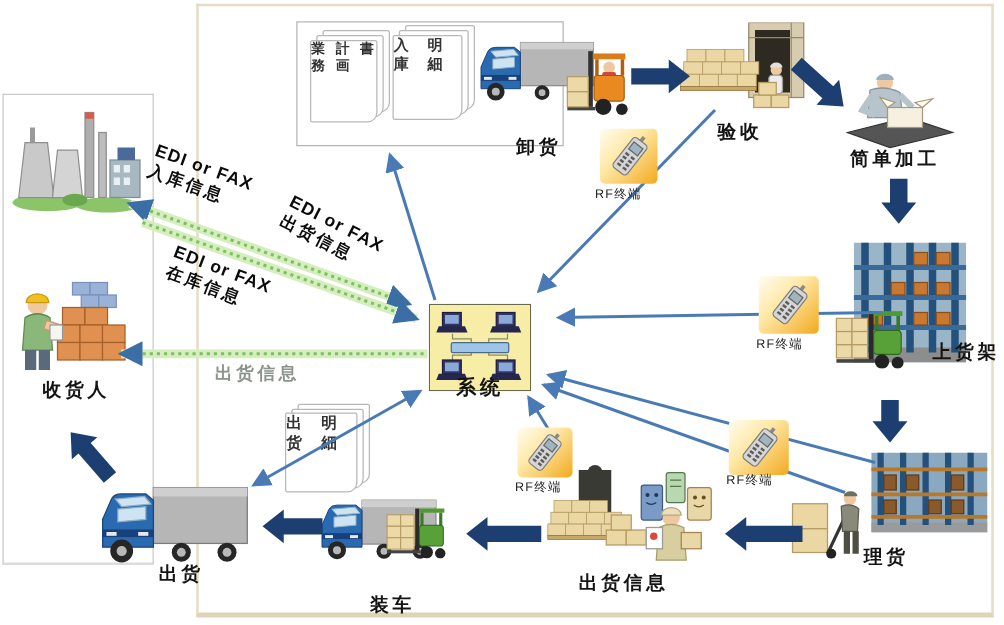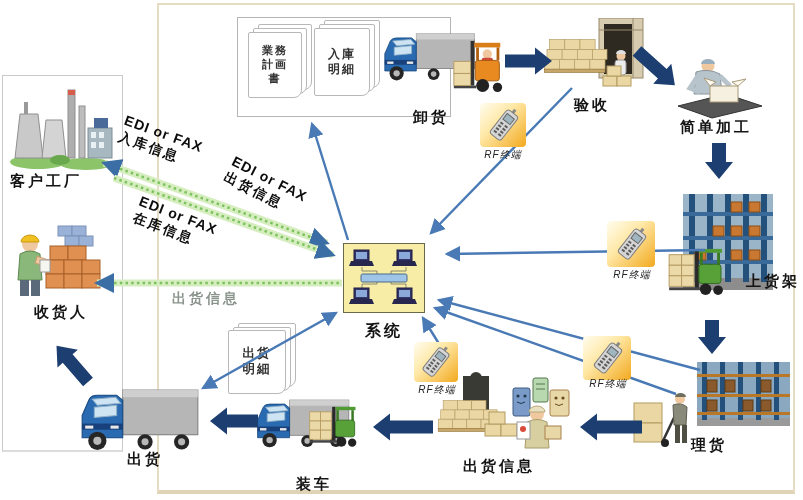--- a/index.html
+++ b/index.html
@@ -11,29 +11,29 @@
   #docs-box{left:237px;top:17px;width:212px;height:98px;border:1px solid #b5b5b5;z-index:2;}
 
   .scene{position:absolute;z-index:2;}
   svg.overlay{position:absolute;left:0;top:0;z-index:3;pointer-events:none;}
   .rfbox{position:absolute;z-index:4;border-radius:4px;
          background:linear-gradient(135deg,#fffdf0 0%,#ffe9a8 40%,#f2a91e 100%);}
   .rfbox svg{position:absolute;left:0;top:0;}
   .lbl{position:absolute;z-index:5;font-family:"Liberation Serif","DejaVu Serif",serif;
        font-weight:700;font-size:15px;color:#141414;letter-spacing:3px;text-align:center;white-space:nowrap;}
   .rf-lbl{position:absolute;z-index:5;font-family:"Liberation Sans","DejaVu Sans",sans-serif;
-       font-size:10px;color:#222;letter-spacing:1px;text-align:center;white-space:nowrap;font-style:italic;}
+       font-size:10px;color:#222;letter-spacing:1px;white-space:nowrap;}
   .edi{position:absolute;z-index:5;transform-origin:0 0;font-weight:700;color:#0b0b0b;
        font-size:14px;letter-spacing:1px;line-height:1.3;white-space:nowrap;}
   .edi .l2{font-size:13.5px;letter-spacing:2.5px;font-family:"Liberation Serif","DejaVu Serif",serif;}
   .gray-lbl{position:absolute;z-index:5;font-family:"Liberation Serif","DejaVu Serif",serif;
        font-size:14px;font-weight:700;color:#8a948c;letter-spacing:3px;white-space:nowrap;}
   .docstack{position:absolute;}
   .docstack .pg{position:absolute;background:#fff;border:1px solid #b8b8b8;border-radius:2px 2px 8px 2px;}
-  .docstack .front{display:flex;align-items:center;justify-content:center;flex-direction:column;
+  .docstack .front{display:flex;justify-content:center;flex-direction:row;
        font-family:"Liberation Serif","DejaVu Serif",serif;font-weight:700;color:#333;}
   .docstack .front span{display:block;line-height:1.25;letter-spacing:2px;}
 </style>
 </head>
 <body>
 
 <div id="stage">
 
   <div id="main-panel" class="panel"></div>
   <div id="left-box" class="panel"></div>
@@ -139,21 +139,20 @@
       <rect x="80" y="46" width="24" height="30" fill="#a8b8c0" stroke="#7e8e96"></rect>
       <rect x="83" y="50" width="5" height="6" fill="#e8f0f4"></rect>
         <rect x="91" y="50" width="5" height="6" fill="#e8f0f4"></rect>
       <rect x="83" y="60" width="5" height="6" fill="#e8f0f4"></rect>
         <rect x="91" y="60" width="5" height="6" fill="#e8f0f4"></rect>
       <rect x="86" y="36" width="14" height="10" fill="#4a6a9a"></rect>
       <rect x="16" y="20" width="4" height="12" fill="#9a9a9a"></rect>
       <ellipse cx="52" cy="78" rx="10" ry="5" fill="#6aa84e"></ellipse>
     </svg>
   </div>
-  <div class="lbl" style="left:10px;top:172px;width:100px;text-align:left">客户工厂</div>
 
   <div class="scene" style="left:10px;top:222px;width:95px;height:80px">
     <svg width="95" height="80" viewBox="0 0 95 80">
       <g stroke="#7a92b8" fill="#9ab2d8">
         <rect x="48" y="4" width="14" height="10"></rect>
           <rect x="62" y="4" width="14" height="10"></rect>
         <rect x="55" y="14" width="14" height="10"></rect>
           <rect x="69" y="14" width="14" height="10"></rect>
       </g>
       <g stroke="#a86028" fill="#e09050">
@@ -407,21 +406,21 @@
           <polygon points="0,11 21,11 23,16 -2,16" fill="#26264e"></polygon>
         </g>
         <g transform="translate(51,45)">
           <rect x="3" y="0" width="15" height="11" fill="#35356a" stroke="#1c1c40"></rect>
           <rect x="5" y="2" width="11" height="7" fill="#8aa8d8"></rect>
           <polygon points="0,11 21,11 23,16 -2,16" fill="#26264e"></polygon>
         </g>
       </g>
     </svg>
   </div>
-  <div class="lbl" style="left:352px;top:321px;width:64px;font-size:16px">系统</div>
+  <div class="lbl" style="left:352px;top:300px;width:64px;font-size:16px">系统</div>
 
   <svg class="overlay" width="803" height="500" viewBox="0 0 803 500">
     <defs>
       <marker id="mB" viewBox="0 0 10 10" refX="8.5" refY="5" markerWidth="6.5" markerHeight="6.5" orient="auto-start-reverse">
           <path d="M0,0 L10,5 L0,10 z" fill="#4a7ab5"></path>
         </marker>
       <marker id="mG" viewBox="0 0 10 10" refX="8.5" refY="5" markerWidth="8" markerHeight="8" orient="auto-start-reverse">
           <path d="M0,0 L10,5 L0,10 z" fill="#3a6ea5"></path>
         </marker>
     </defs>

